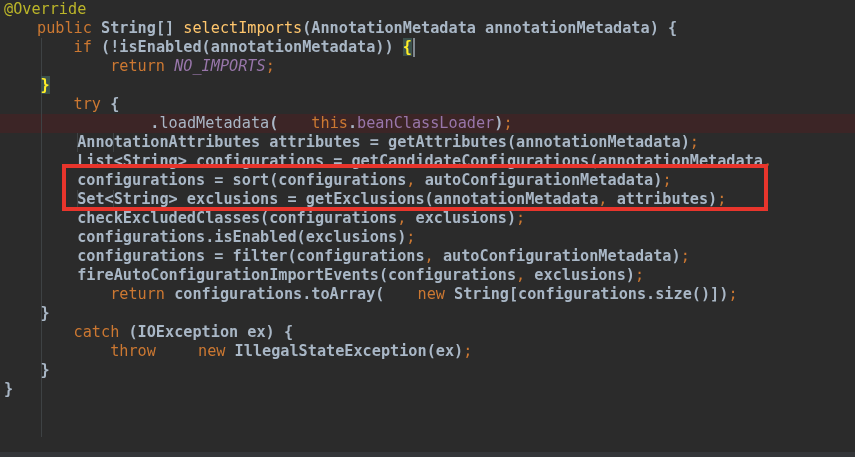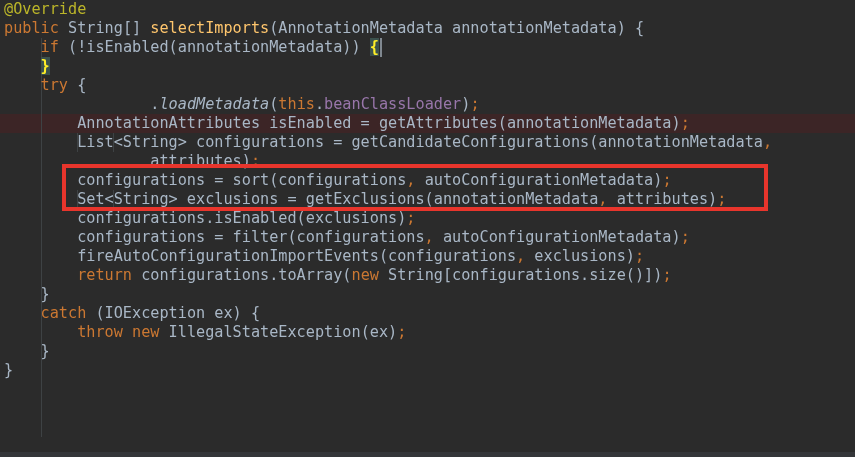--- a/index.html
+++ b/index.html
@@ -8,27 +8,27 @@
     background:var(--background,#2B2B2B);
     font-family:"DejaVu Sans Mono", monospace;
   }
   .editor{
     position:relative;width:855px;height:331px;
     font-size:15.2px;line-height:19px;
     color:var(--default,#A9B7C6);
   }
   .code-lines{position:absolute;left:4px;top:0;z-index:3;}
   .code-line{height:19px;white-space:pre;}
-  .tok-t{color:var(--default,#A9B7C6);}
-  .tok-k{color:var(--keyword,#CC7832);}
+  .tok-t{color:var(--default,#A9B7C6);font-weight:bold;}
+  .tok-k{color:var(--keyword,#CC7832);margin-left:33px;}
   .tok-a{color:var(--annotation,#BBB529);}
   .tok-m{color:var(--method-declaration,#FFC66D);}
   .tok-f{color:var(--field,#9876AA);}
   .tok-c{color:var(--constant,#9876AA);font-style:italic;}
-  .tok-s{color:var(--static-method,#A9B7C6);font-style:italic;}
+  .tok-s{color:var(--static-method,#A9B7C6);}
   .tok-p{color:var(--punctuation,#CC7832);}
   .tok-b{
     color:var(--matched-brace-fg,#FFEF28);
     background:var(--matched-brace-bg,#3B514D);
     font-weight:bold;
   }
   .caret{
     display:inline-block;width:2px;height:19px;
     vertical-align:top;margin-left:1px;
     background:var(--caret,#808890);
@@ -60,28 +60,29 @@
   <div class="indent-guide" style="left:41px;top:38px;height:399px"></div>
   <div class="indent-guide" style="left:77px;top:133px;height:19px"></div>
   <div class="indent-guide" style="left:113px;top:133px;height:19px"></div>
   <div class="indent-guide" style="left:77px;top:190px;height:19px"></div>
   <div class="indent-guide" style="left:113px;top:190px;height:19px"></div>
 
   <div class="code-lines" id="code-lines">
       <div class="code-line"><span class="tok-a">@Override</span></div>
       <div class="code-line"><span class="tok-k">public</span><span class="tok-t"> String[] </span><span class="tok-m">selectImports</span><span class="tok-t">(AnnotationMetadata annotationMetadata) {</span></div>
       <div class="code-line"><span class="tok-t">    </span><span class="tok-k">if</span><span class="tok-t"> (!isEnabled(annotationMetadata)) </span><span class="tok-b">{</span><span class="caret"></span></div>
+      <div class="code-line"><span class="tok-t">        </span><span class="tok-k">return</span><span class="tok-t"> </span><span class="tok-c">NO_IMPORTS</span><span class="tok-p">;</span></div>
       <div class="code-line"><span class="tok-t">    </span><span class="tok-b">}</span></div>
       <div class="code-line"><span class="tok-t">    </span><span class="tok-k">try</span><span class="tok-t"> {</span></div>
       <div class="code-line"><span class="tok-t">                .</span><span class="tok-s">loadMetadata</span><span class="tok-t">(</span><span class="tok-k">this</span><span class="tok-t">.</span><span class="tok-f">beanClassLoader</span><span class="tok-t">)</span><span class="tok-p">;</span></div>
-      <div class="code-line"><span class="tok-t">        AnnotationAttributes isEnabled = getAttributes(annotationMetadata)</span><span class="tok-p">;</span></div>
+      <div class="code-line"><span class="tok-t">        AnnotationAttributes attributes = getAttributes(annotationMetadata)</span><span class="tok-p">;</span></div>
       <div class="code-line"><span class="tok-t">        List&lt;String&gt; configurations = getCandidateConfigurations(annotationMetadata</span><span class="tok-p">,</span></div>
-      <div class="code-line"><span class="tok-t">                attributes)</span><span class="tok-p">;</span></div>
       <div class="code-line"><span class="tok-t">        configurations = sort(configurations</span><span class="tok-p">,</span><span class="tok-t"> autoConfigurationMetadata)</span><span class="tok-p">;</span></div>
       <div class="code-line"><span class="tok-t">        Set&lt;String&gt; exclusions = getExclusions(annotationMetadata</span><span class="tok-p">,</span><span class="tok-t"> attributes)</span><span class="tok-p">;</span></div>
+      <div class="code-line"><span class="tok-t">        checkExcludedClasses(configurations</span><span class="tok-p">,</span><span class="tok-t"> exclusions)</span><span class="tok-p">;</span></div>
       <div class="code-line"><span class="tok-t">        configurations.isEnabled(exclusions)</span><span class="tok-p">;</span></div>
       <div class="code-line"><span class="tok-t">        configurations = filter(configurations</span><span class="tok-p">,</span><span class="tok-t"> autoConfigurationMetadata)</span><span class="tok-p">;</span></div>
       <div class="code-line"><span class="tok-t">        fireAutoConfigurationImportEvents(configurations</span><span class="tok-p">,</span><span class="tok-t"> exclusions)</span><span class="tok-p">;</span></div>
       <div class="code-line"><span class="tok-t">        </span><span class="tok-k">return</span><span class="tok-t"> configurations.toArray(</span><span class="tok-k">new</span><span class="tok-t"> String[configurations.size()])</span><span class="tok-p">;</span></div>
       <div class="code-line"><span class="tok-t">    }</span></div>
       <div class="code-line"><span class="tok-t">    </span><span class="tok-k">catch</span><span class="tok-t"> (IOException ex) {</span></div>
       <div class="code-line"><span class="tok-t">        </span><span class="tok-k">throw</span><span class="tok-t"> </span><span class="tok-k">new</span><span class="tok-t"> IllegalStateException(ex)</span><span class="tok-p">;</span></div>
       <div class="code-line"><span class="tok-t">    }</span></div>
       <div class="code-line"><span class="tok-t">}</span></div>
     </div>

